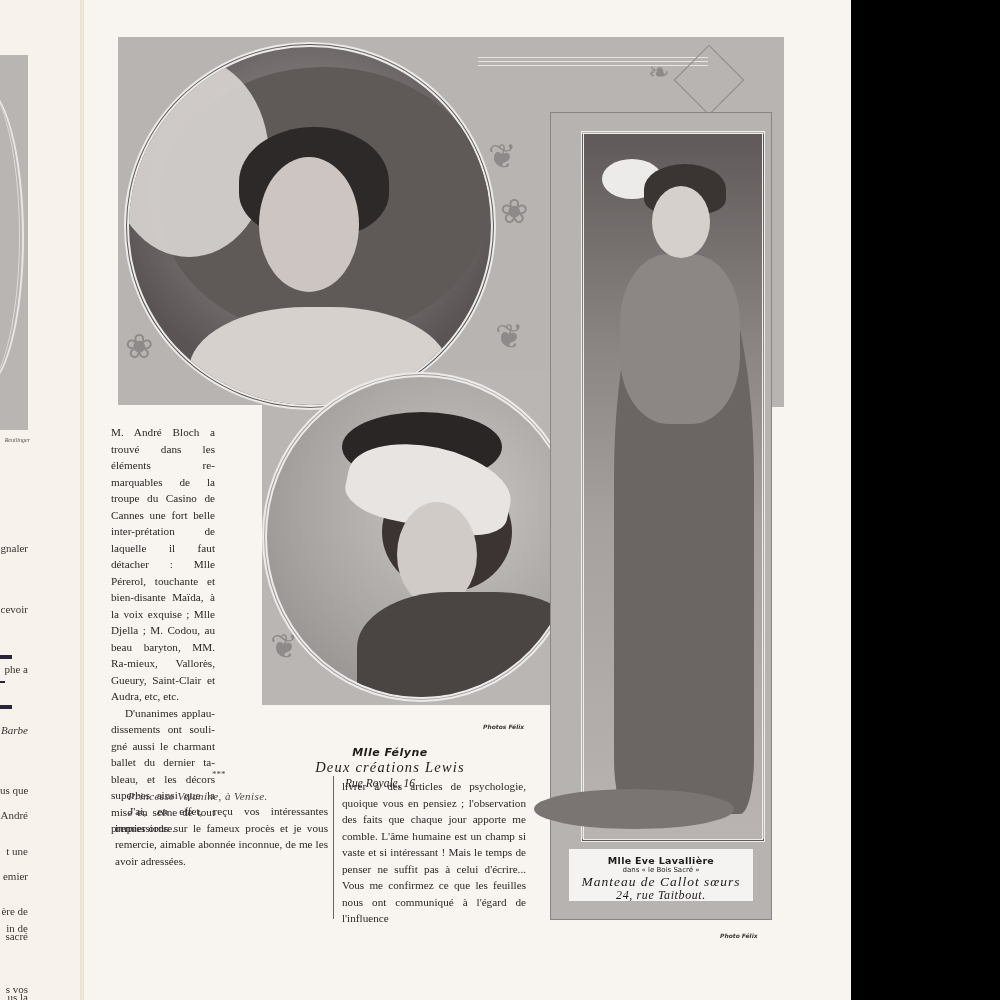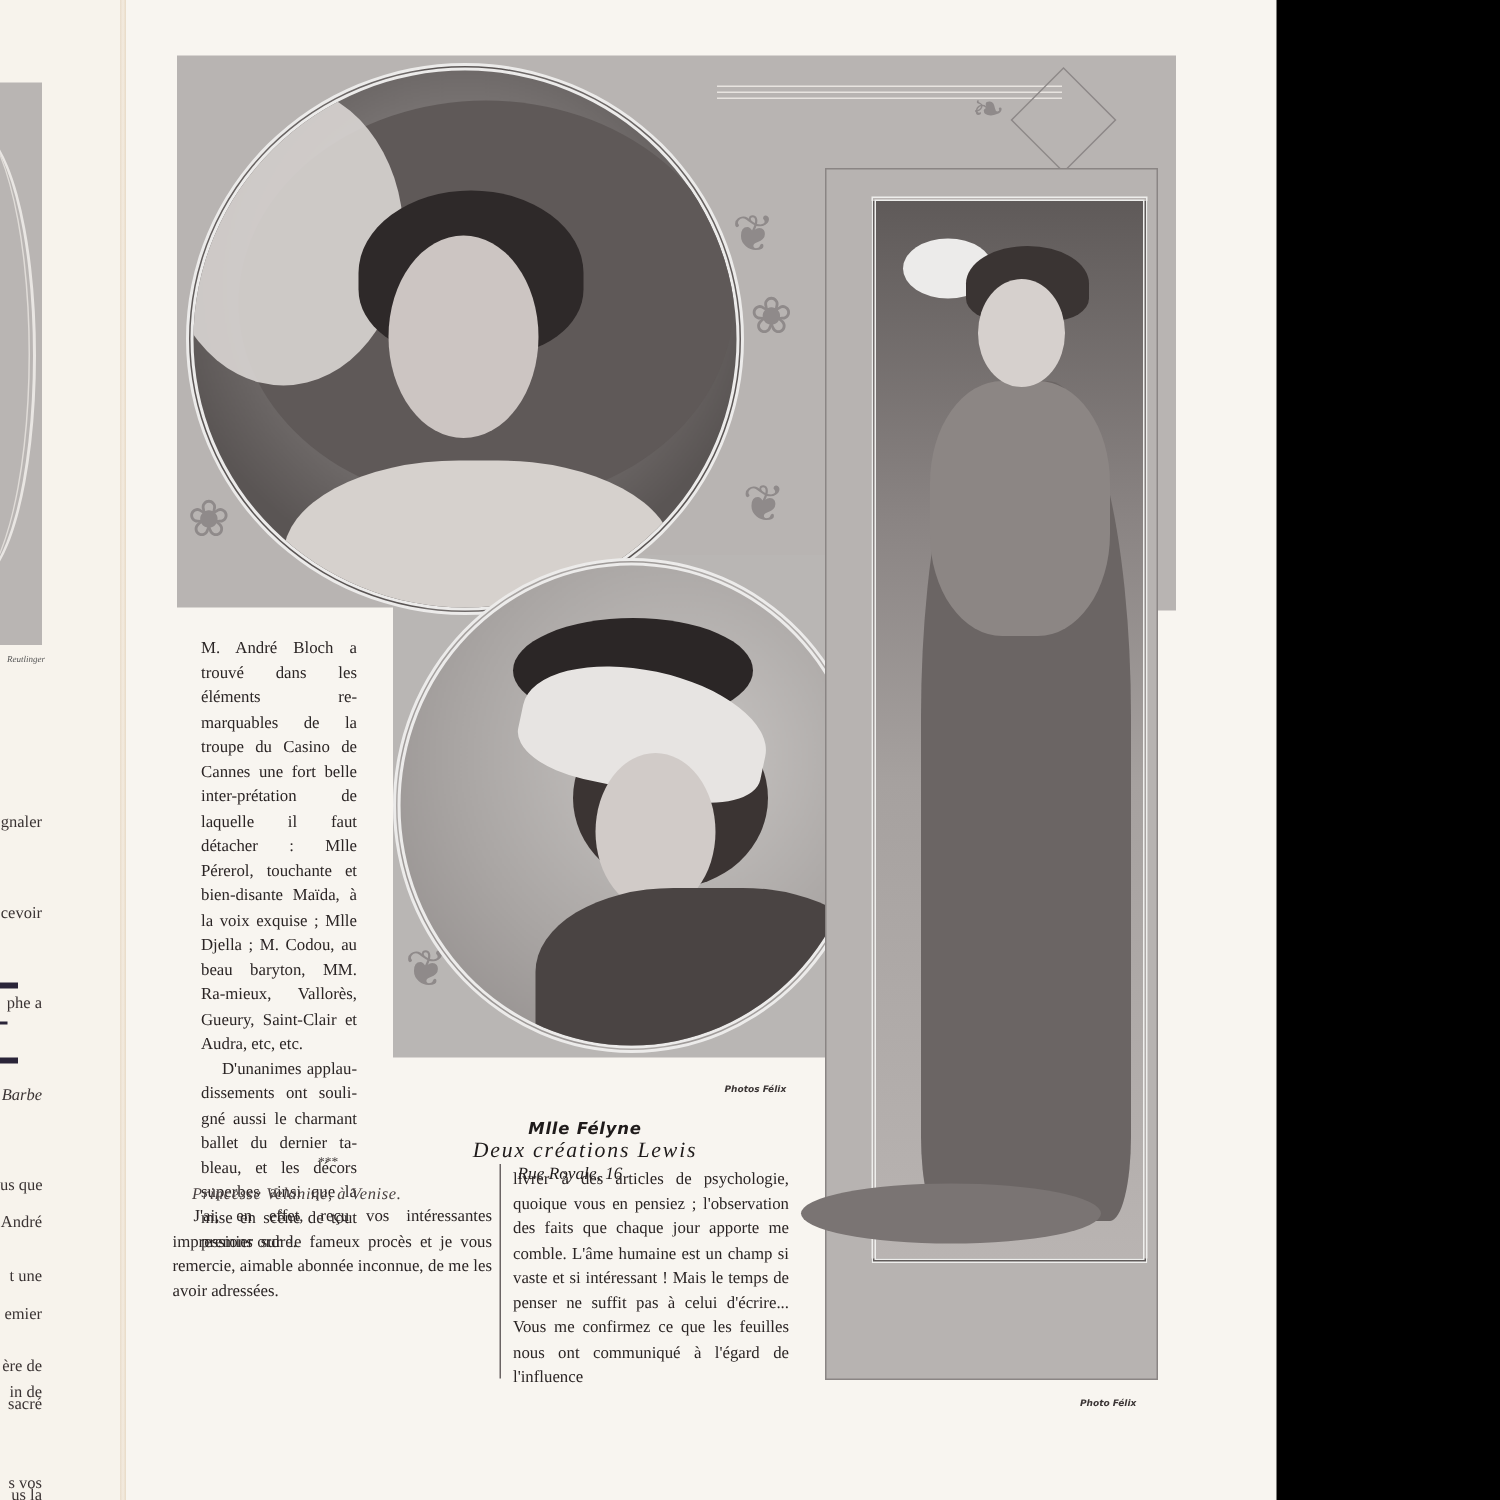--- a/index.html
+++ b/index.html
@@ -260,23 +260,29 @@
 
 <div class="tall-frame">
   <div class="tall-photo">
     <div class="figure"></div>
     <div class="fur"></div>
     <div class="plume"></div>
     <div class="cap"></div>
     <div class="head"></div>
     <div class="train"></div>
   </div>
-</div>
-
-<div class="col-text" style="left:134px;top:424px;width:104px;">
+  <div class="tall-caption">
+    <div class="tc-name">Mlle Eve Lavallière</div>
+    <div class="tc-play">dans « le Bois Sacré »</div>
+    <div class="tc-house">Manteau de Callot sœurs</div>
+    <div class="tc-addr">24, rue Taitbout.</div>
+  </div>
+</div>
+
+<div class="col-text" style="left:111px;top:424px;width:104px;">
   <p>M. André Bloch a trouvé dans les éléments re-marquables de la troupe du Casino de Cannes une fort belle inter-prétation de laquelle il faut détacher : Mlle Pérerol, touchante et bien-disante Maïda, à la voix exquise ; Mlle Djella ; M. Codou, au beau baryton, MM. Ra-mieux, Vallorès, Gueury, Saint-Clair et Audra, etc, etc.</p>
   <p class="ind">D'unanimes applau-dissements ont souli-gné aussi le charmant ballet du dernier ta-bleau, et les décors superbes ainsi que la mise en scène de tout premier ordre.</p>
 </div>
 
 <div class="felyne-cap">
   <div class="fc-name">Mlle Félyne</div>
   <div class="fc-house">Deux créations Lewis</div>
   <div class="fc-addr">Rue Royale, 16</div>
 </div>
 <div class="credit-small" style="left:483px;top:723px;">Photos Félix</div>

